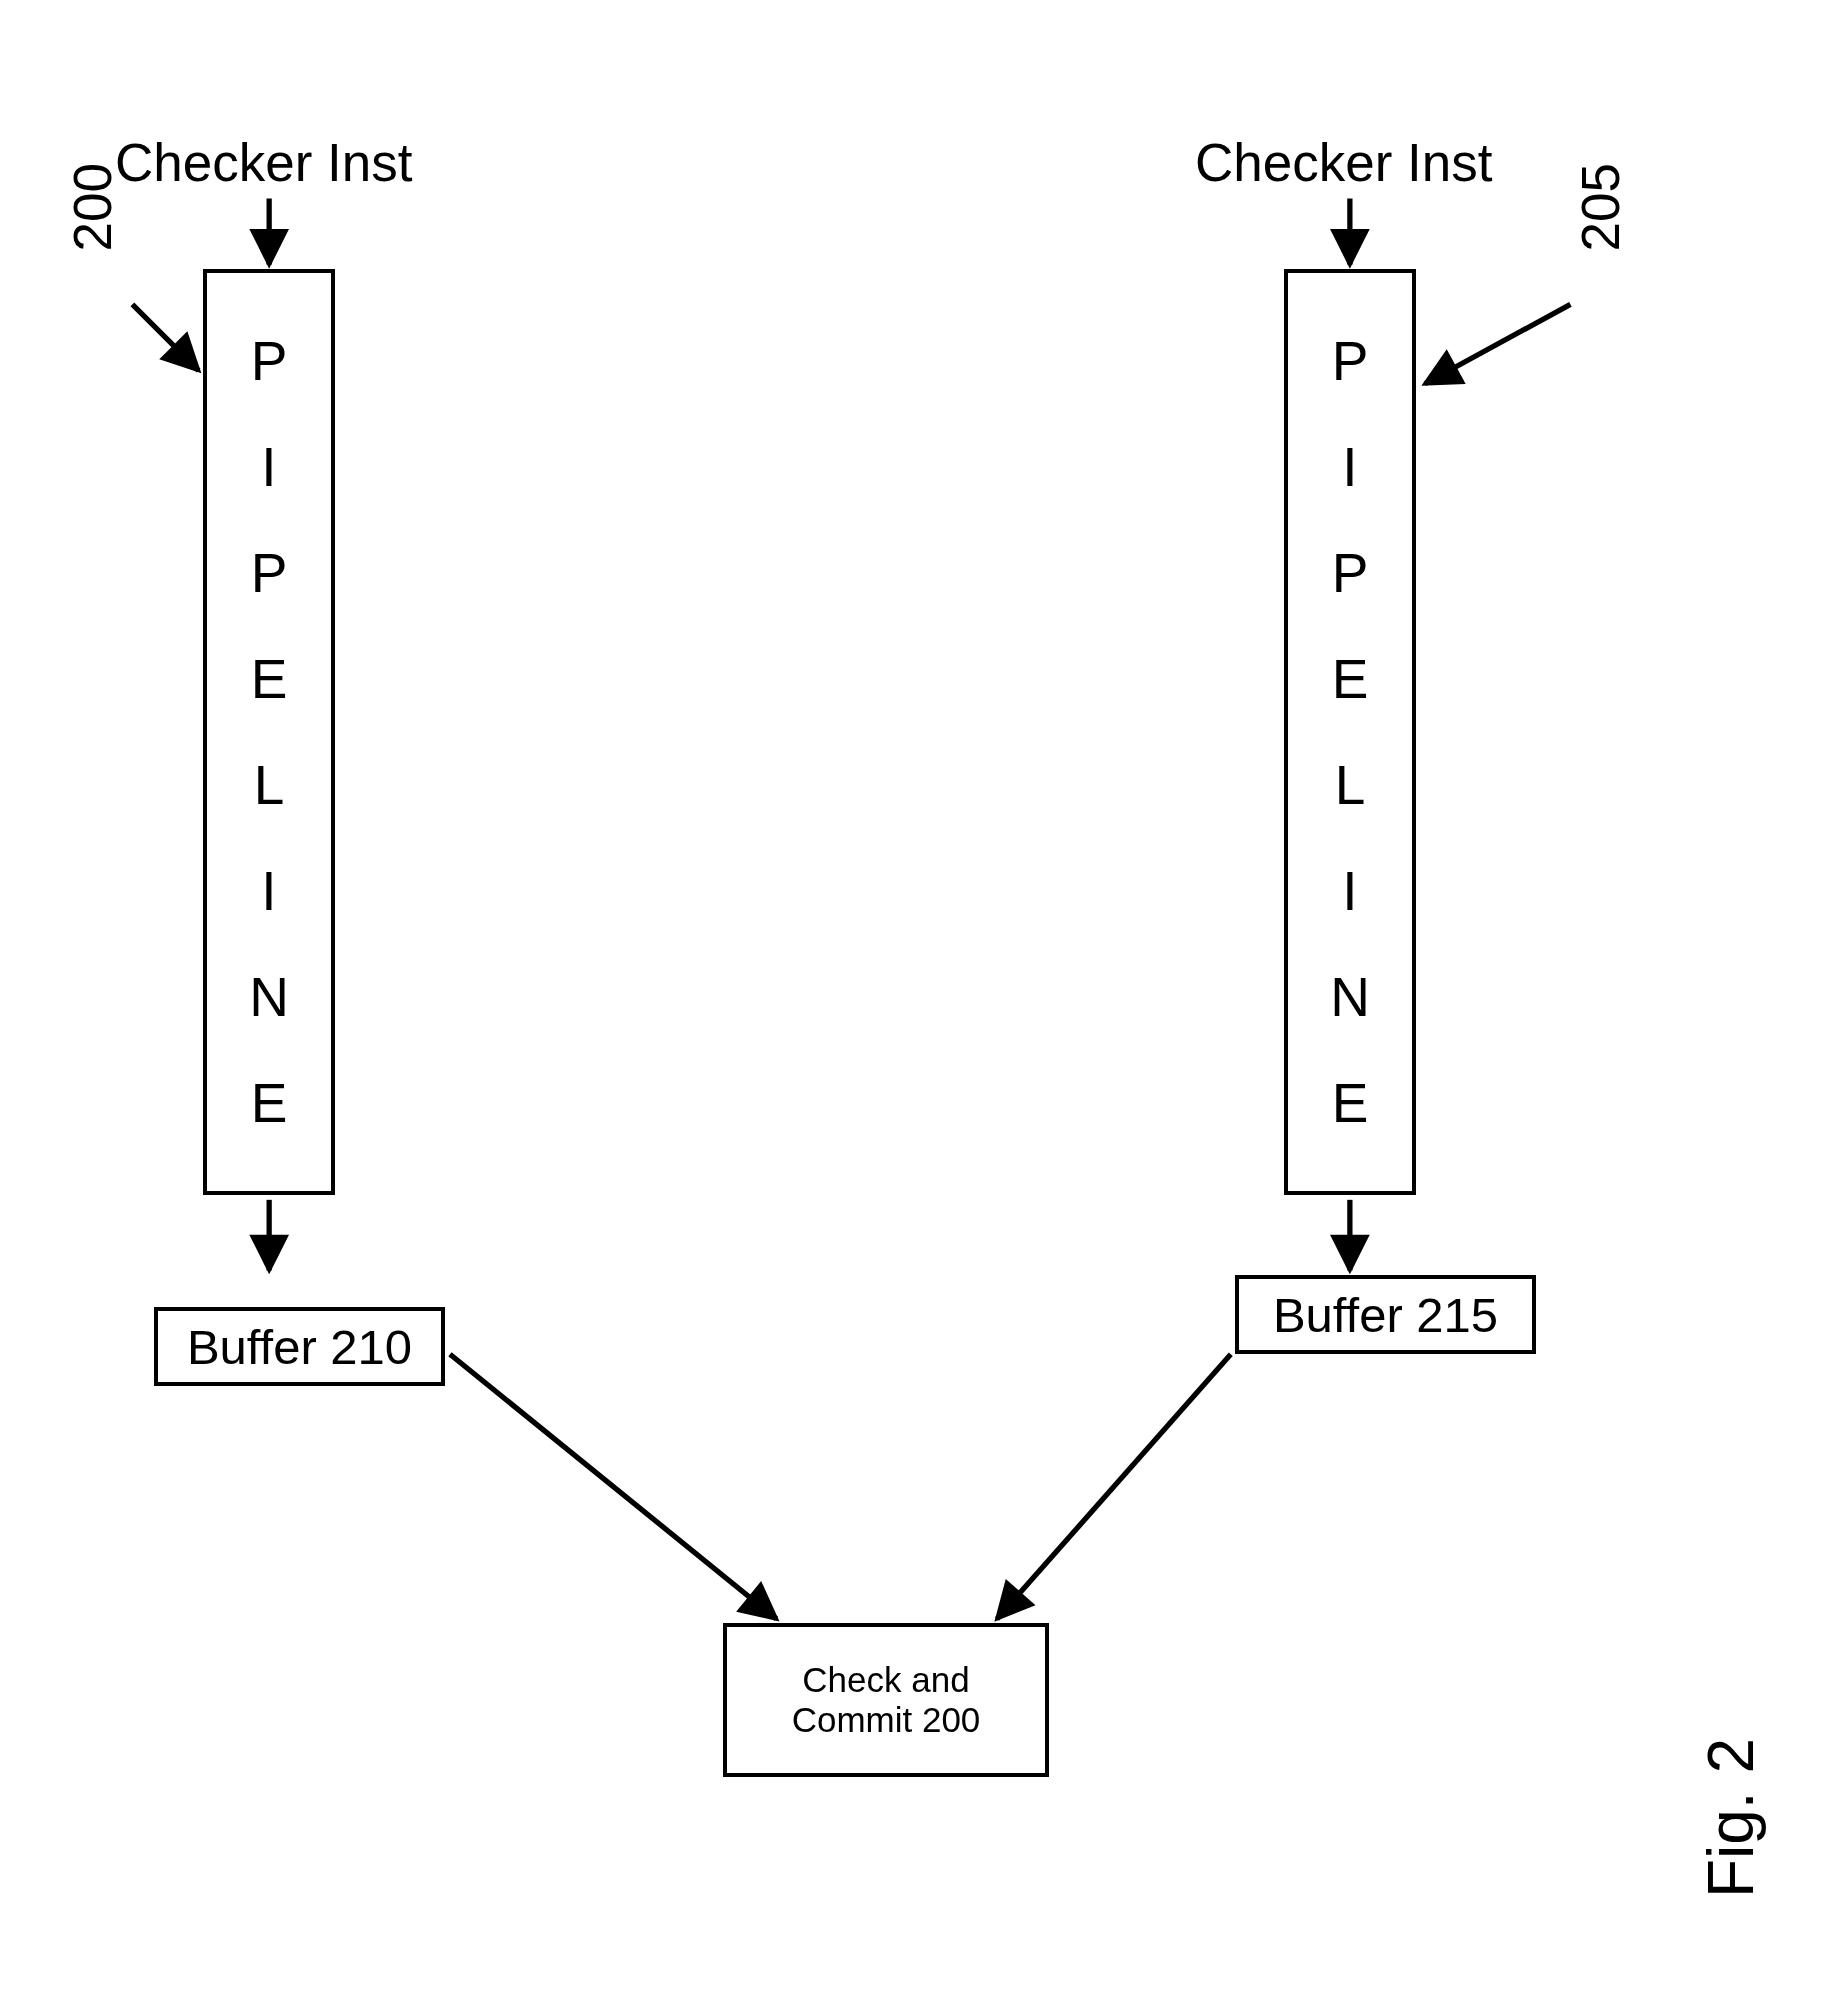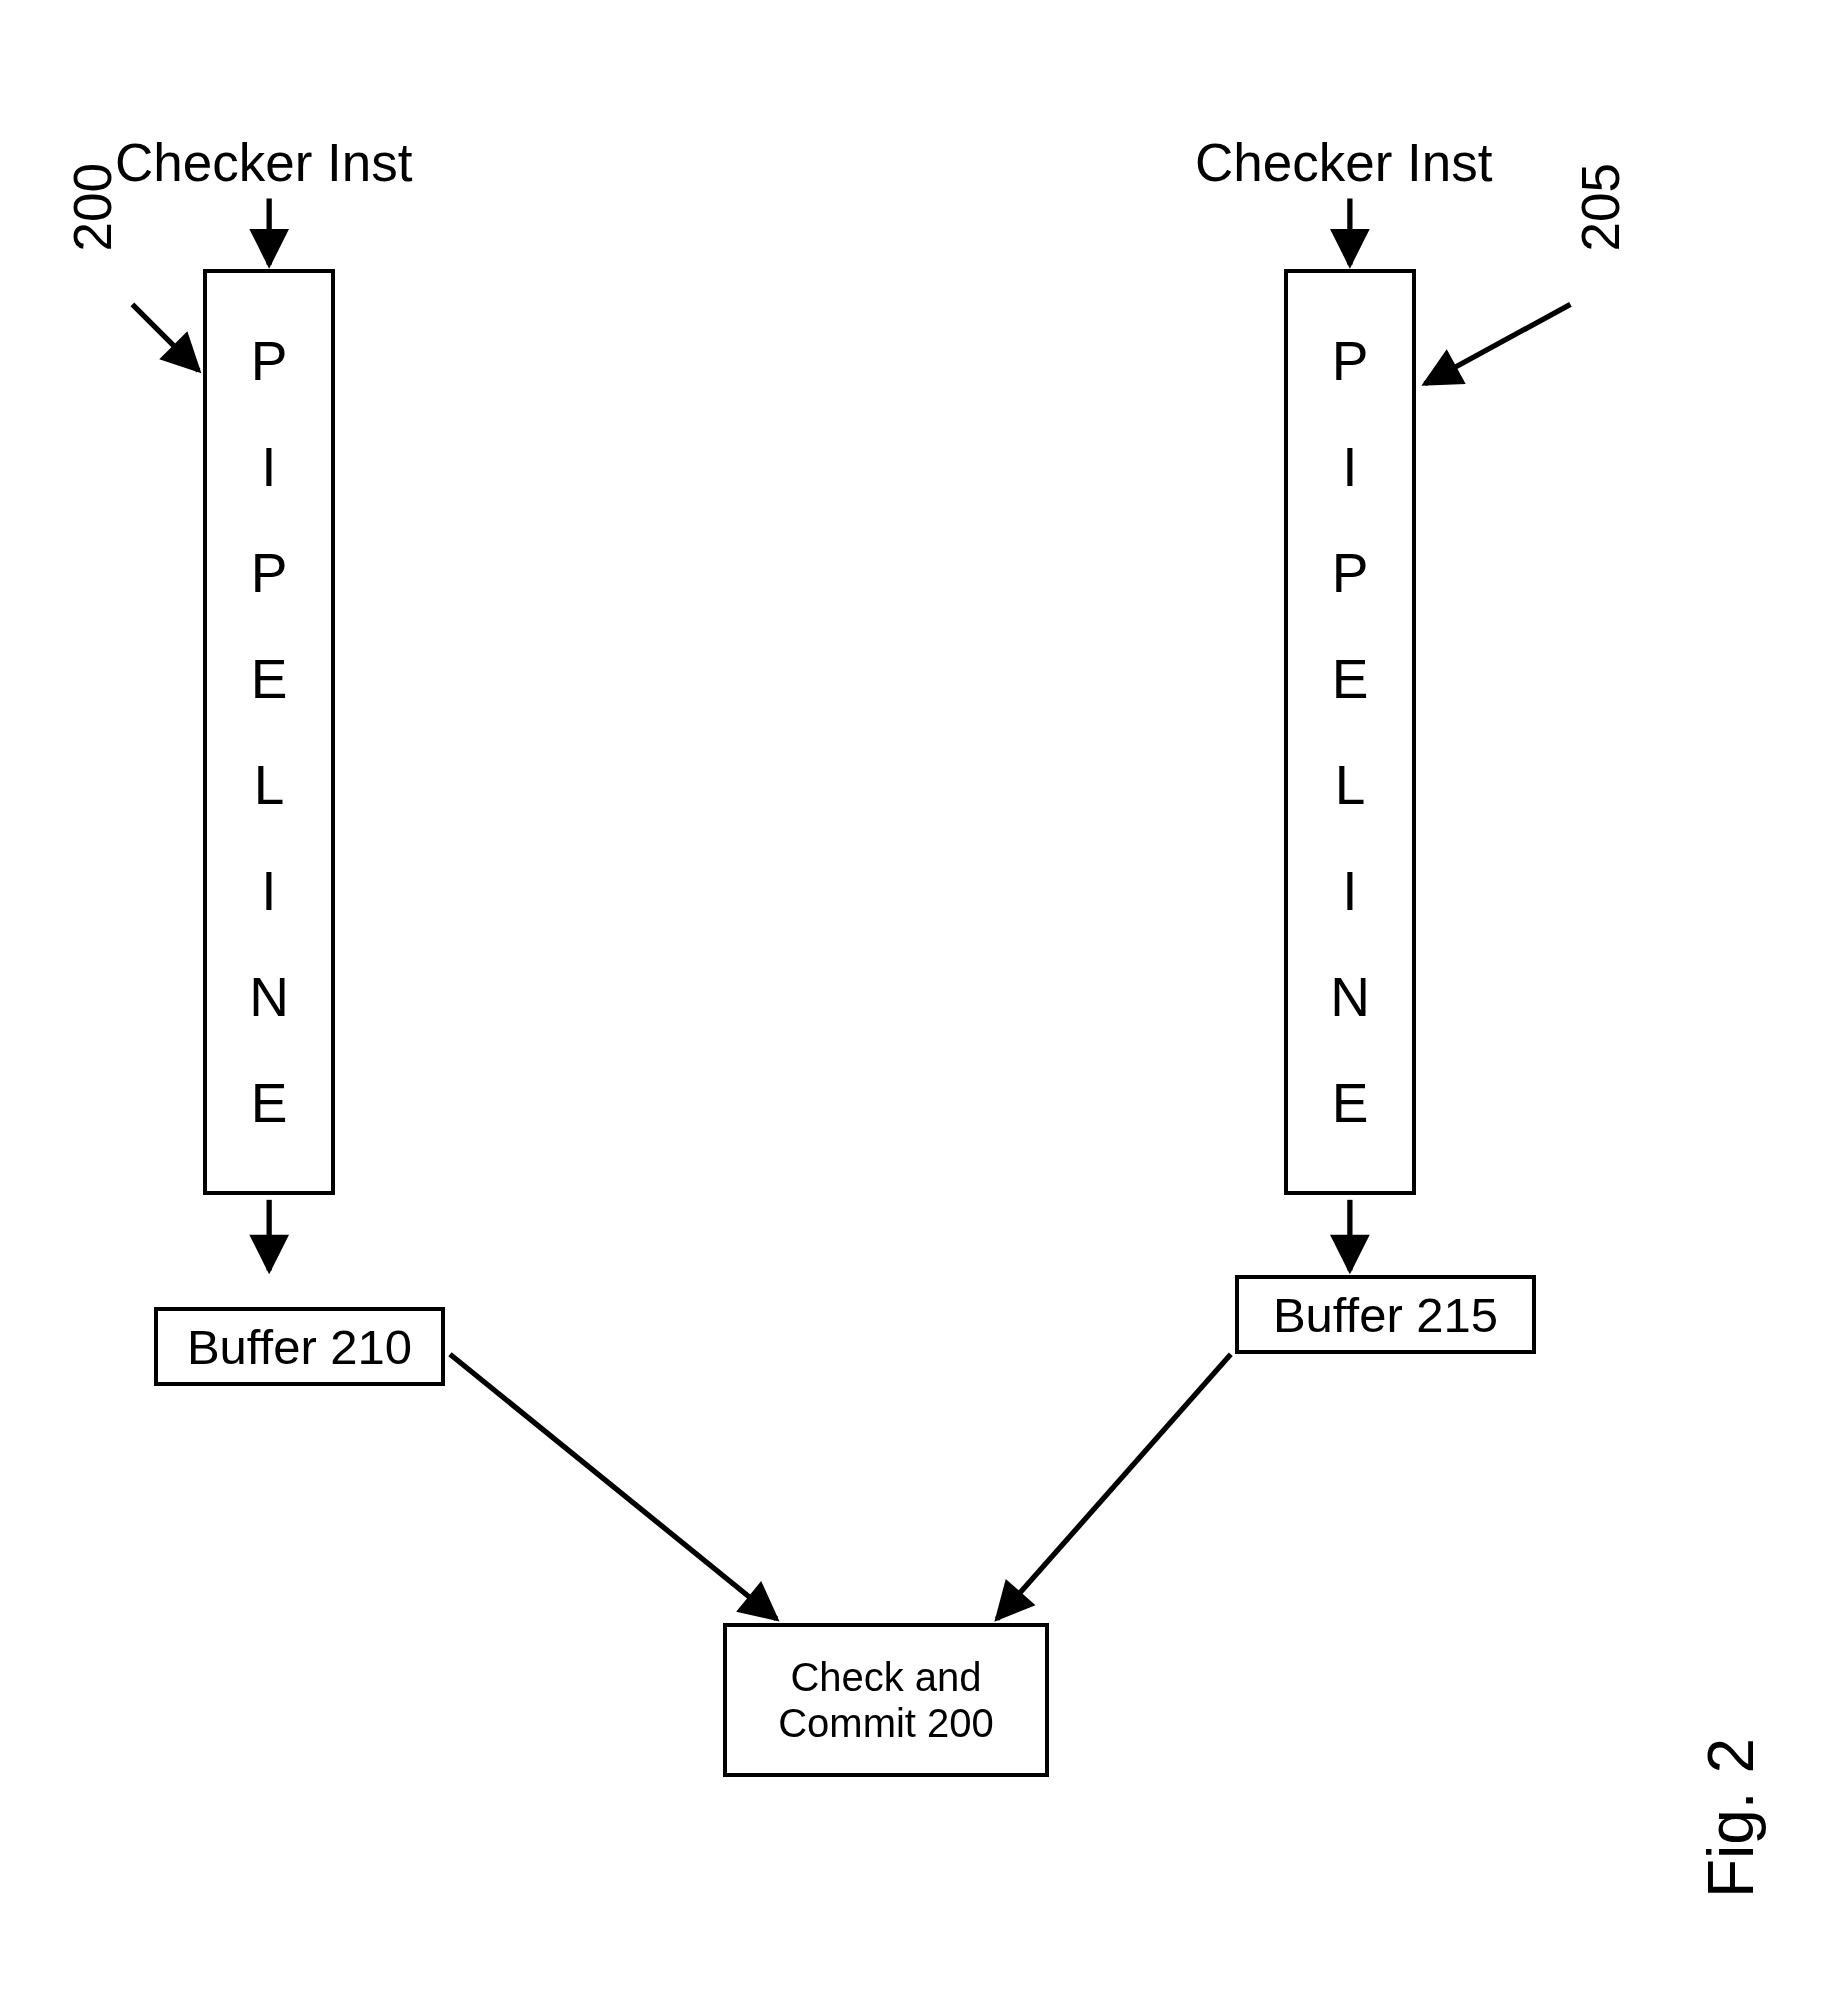--- a/index.html
+++ b/index.html
@@ -54,21 +54,21 @@
     padding: 35px 0 35px 0;
   }
   .pipeline-box span {
     display: block;
     line-height: 1;
   }
   .buf-box {
     font-size: 49px;
   }
   .commit-box {
-    font-size: 40px;
+    font-size: 35px;
     flex-direction: column;
     line-height: 1.15;
   }
   .fig-label {
     position: absolute;
     font-size: 64px;
     writing-mode: vertical-rl;
     transform: rotate(180deg);
   }
   svg.arrows {

